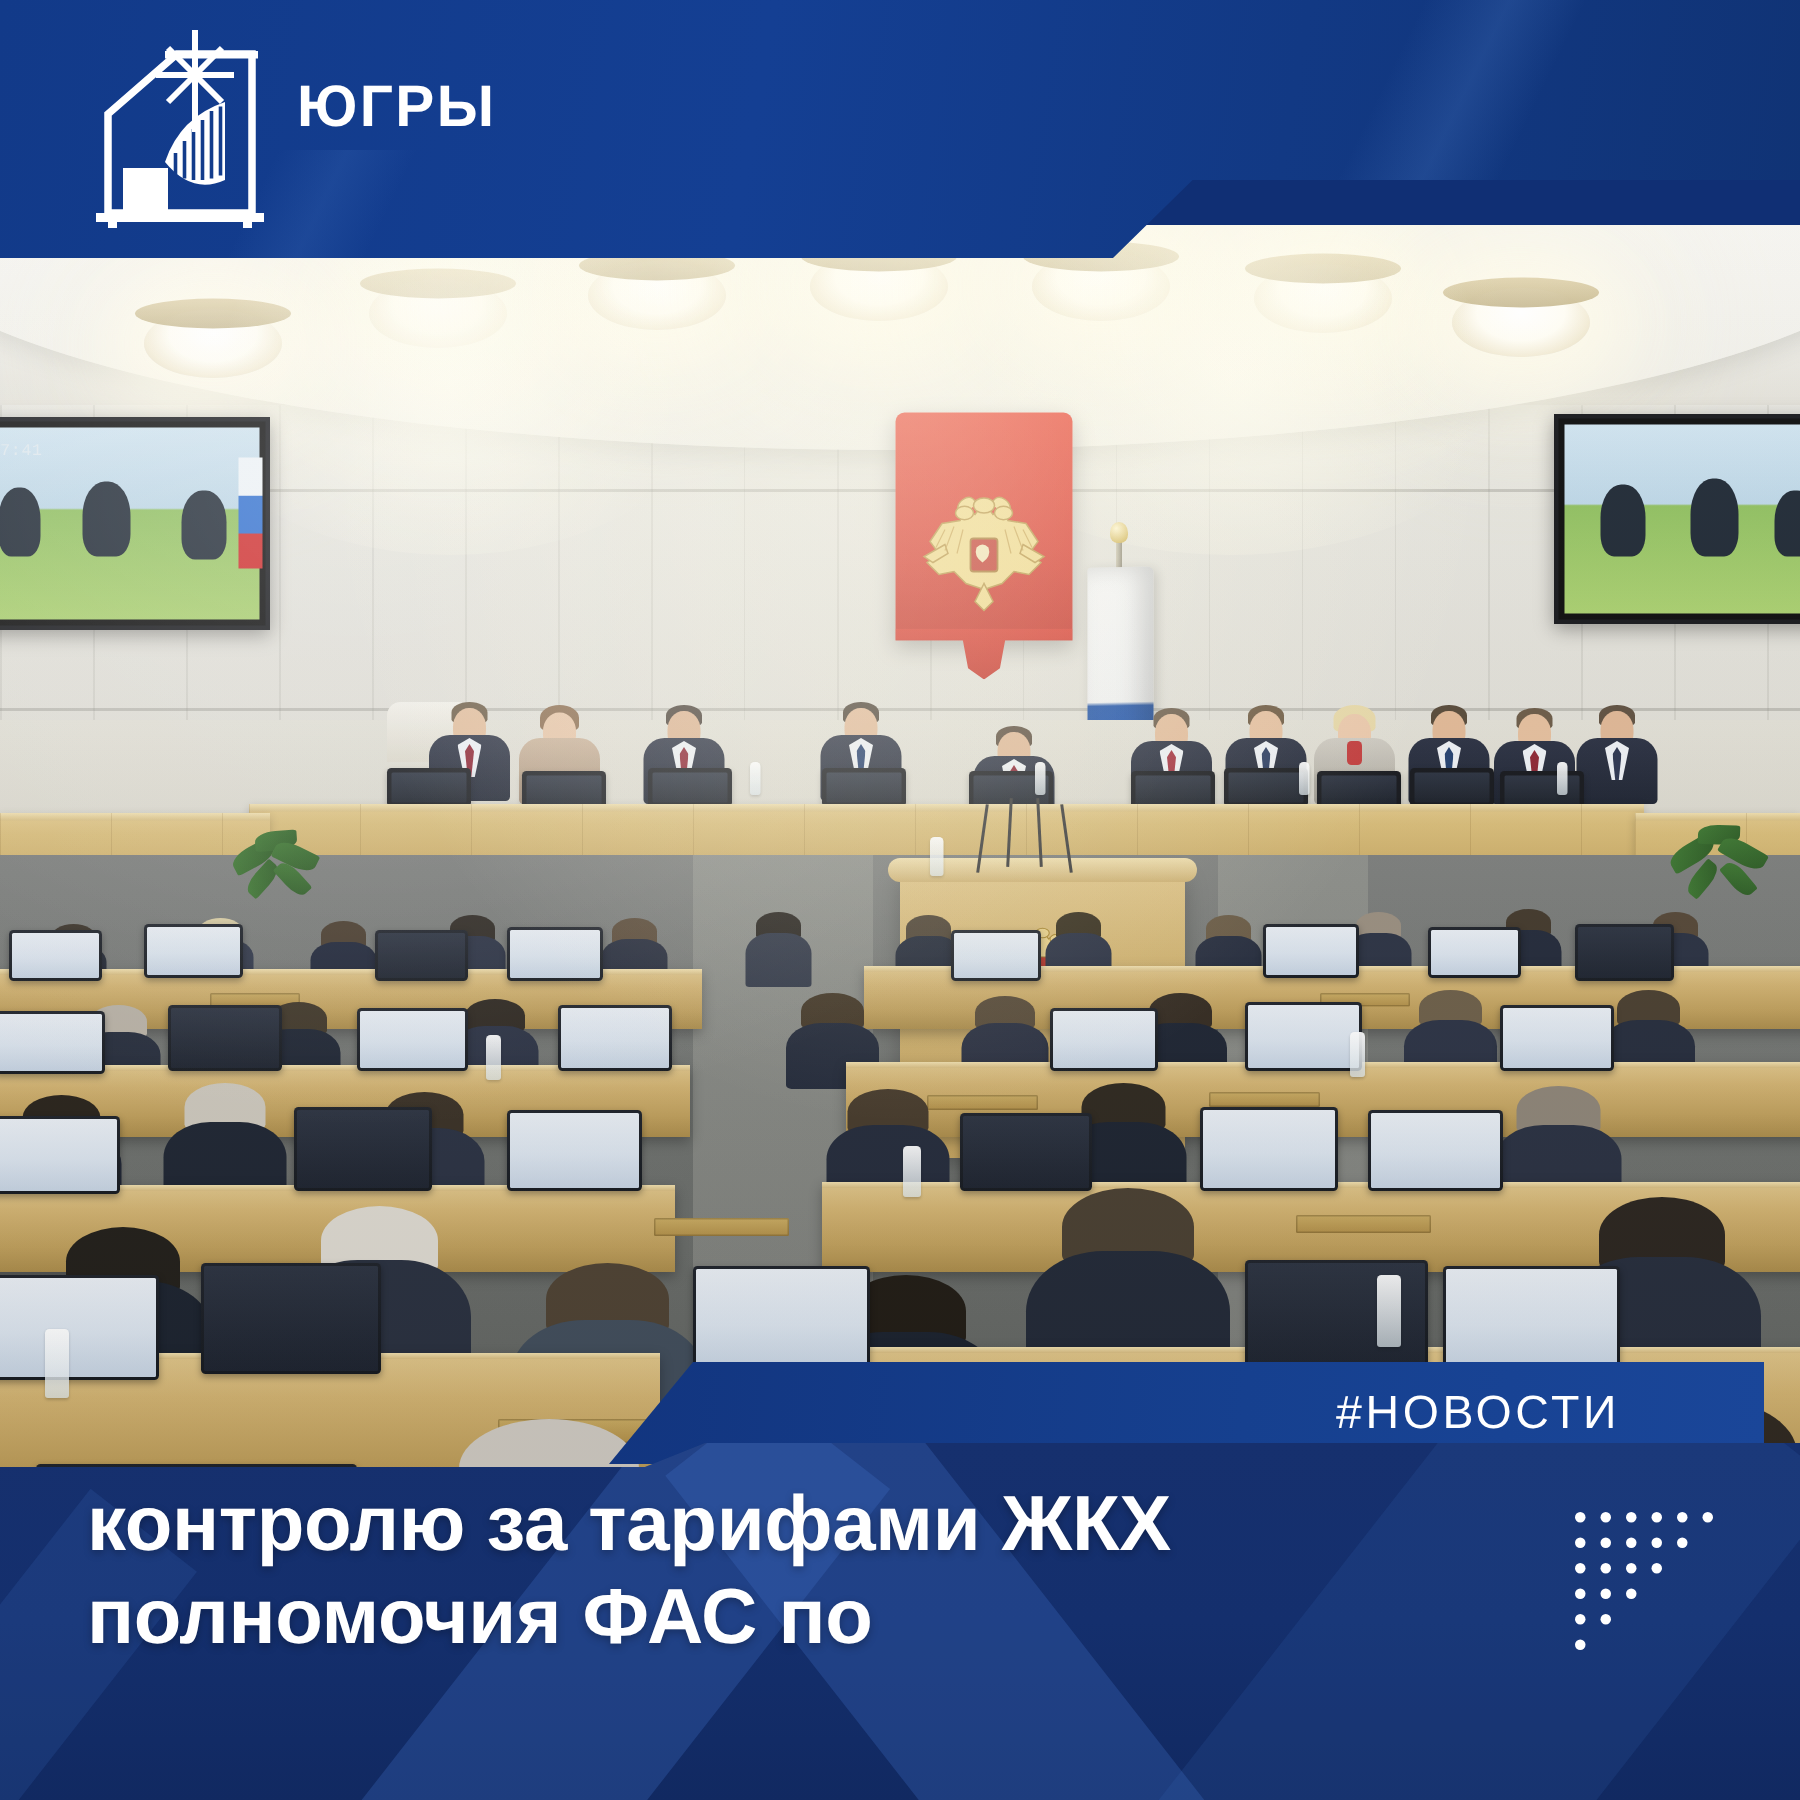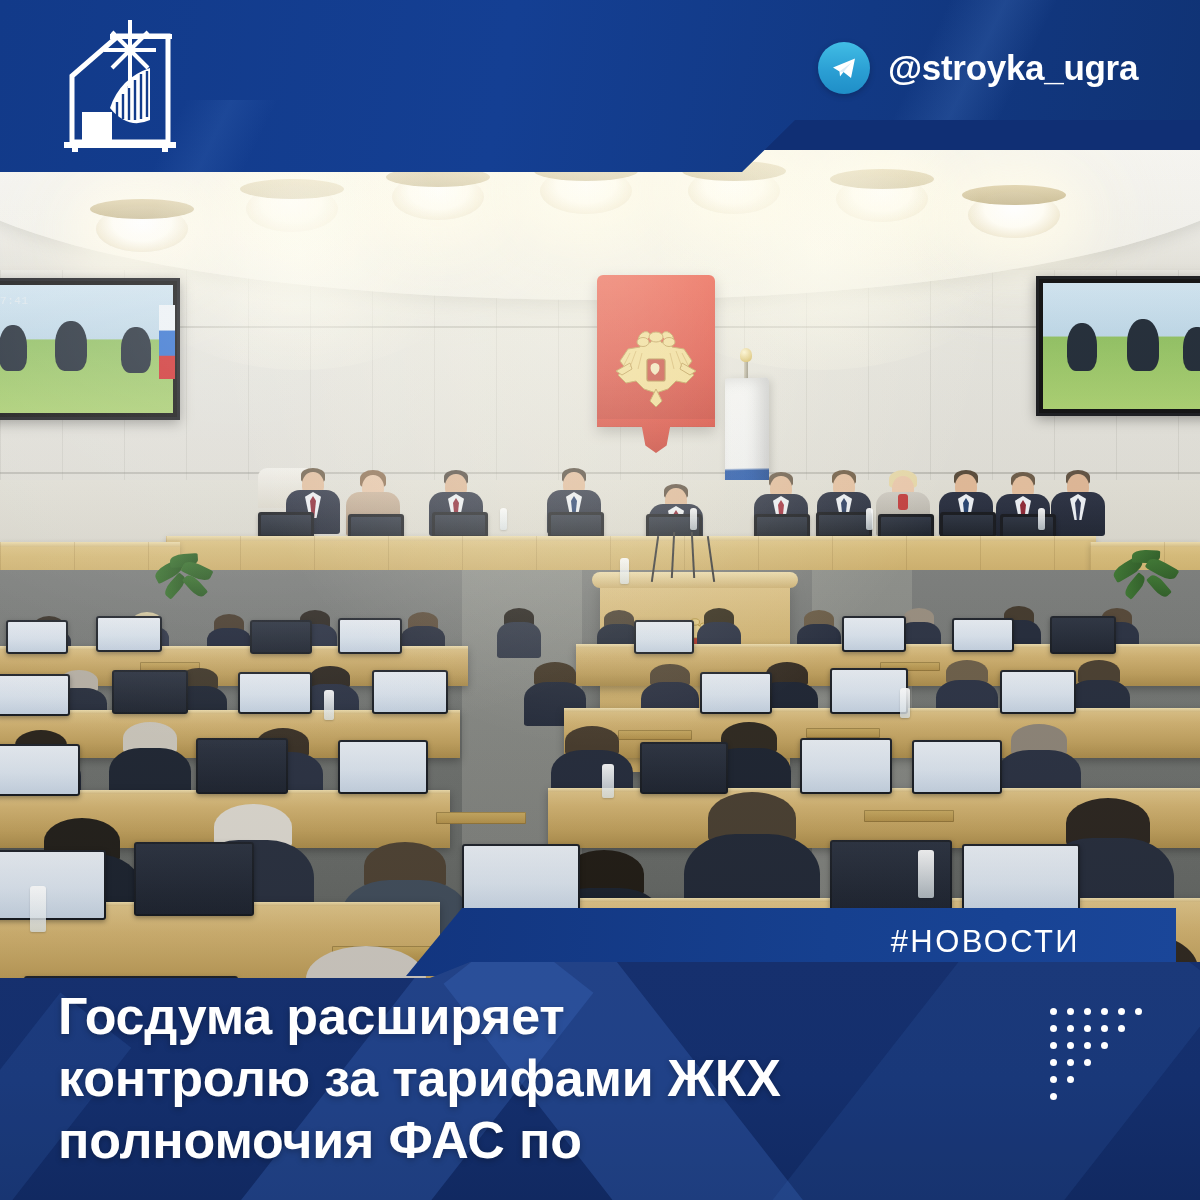--- a/index.html
+++ b/index.html
@@ -715,45 +715,36 @@
           <line x1="44" y1="34" x2="96" y2="34"></line>
           <line x1="52" y1="16" x2="88" y2="52"></line>
           <line x1="88" y1="16" x2="52" y2="52"></line>
         </g>
 
         <rect x="22" y="96" width="30" height="30" fill="#ffffff"></rect>
       </svg>
     </div>
 
     <div class="brand">
-    </div>
-
-    <div class="tg">
-      <span class="tg-icon">
-        <svg width="30" height="30" viewBox="0 0 30 30">
-          <path d="M4 14.5 L26 5.5 L22 25 L14.5 19 L11 23.5 L10.5 18.6 Z" fill="#ffffff"></path>
-          <path d="M10.5 18.6 L22.5 9.5 L14.5 19 Z" fill="#d9ecf7"></path>
-        </svg>
-      </span>
-      <span class="tg-handle">@stroyka_ugra</span>
-    </div>
+      <div class="brand-bot">ЮГРЫ</div>
+    </div>
+
   </div>
 
   <div class="ribbon">
     <span class="ribbon-label">#НОВОСТИ</span>
   </div>
 
   <div class="banner">
     <div class="banner-x1"></div>
     <div class="banner-x2"></div>
     <div class="banner-x3"></div>
     <div class="banner-x4"></div>
 
     <div class="headline">
-      <span>Госдума расширяет</span>
       <span>контролю за тарифами ЖКХ</span>
       <span>полномочия ФАС по</span>
     </div>
   </div>
 
   <div class="dotgrid">
       <span class="dot" style="left: 0px; top: 0px;"></span>
       <span class="dot" style="left: 17px; top: 0px;"></span>
       <span class="dot" style="left: 34px; top: 0px;"></span>
       <span class="dot" style="left: 51px; top: 0px;"></span>

